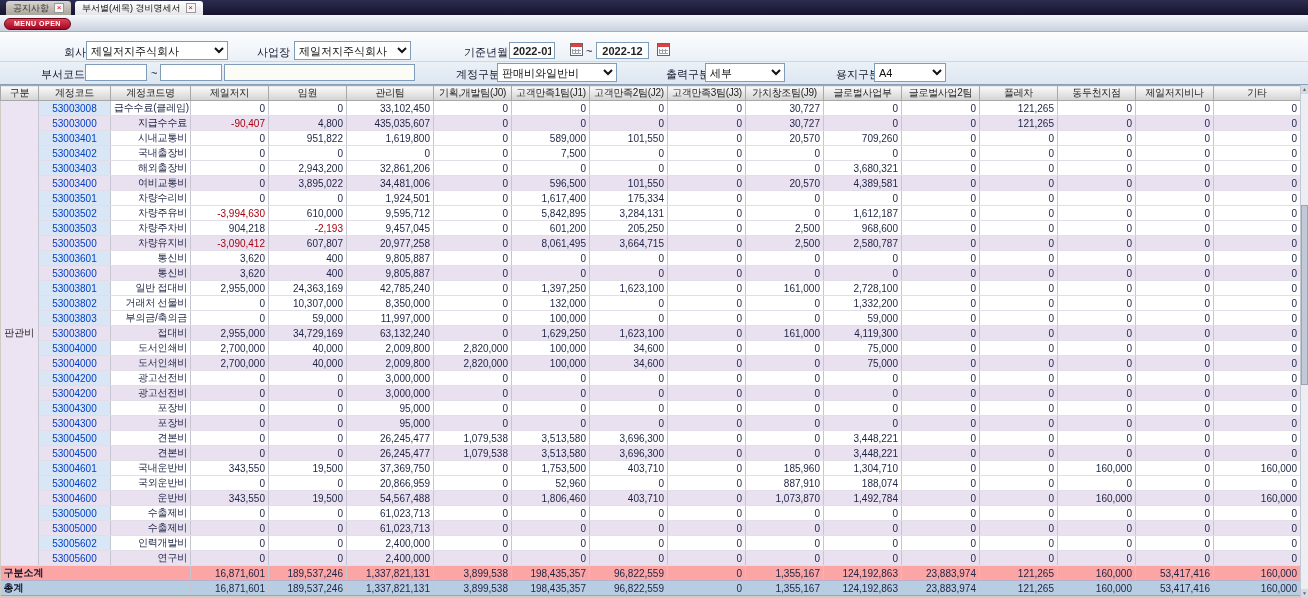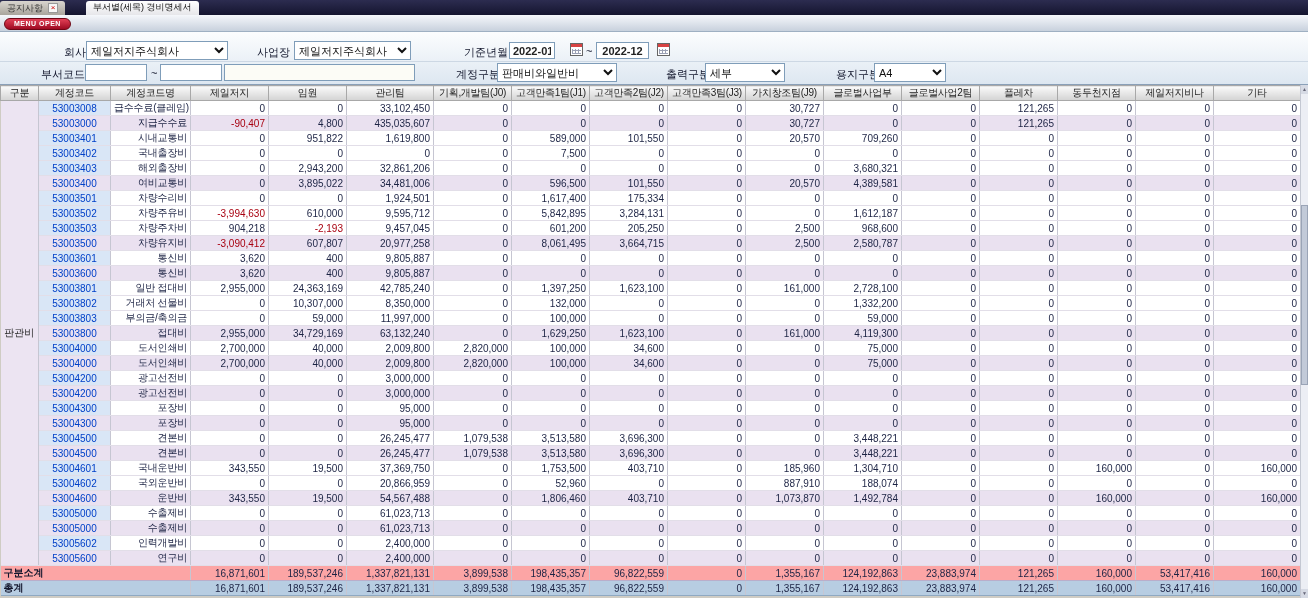--- a/index.html
+++ b/index.html
@@ -2,25 +2,25 @@
 <html><head>
 <meta charset="utf-8">
 <style>
   * { box-sizing: border-box; margin: 0; padding: 0; }
   html,body { width:1308px; height:598px; overflow:hidden;
     font-family:"Liberation Sans","DejaVu Sans",sans-serif; background:#cfccc4; }
 
   
   .tabbar { position:absolute; top:0; left:0; width:1308px; height:15px;
     background:linear-gradient(#2c2c50,#15152f); display:flex; align-items:flex-end;
-    gap:21px; }
+    padding-left:6px; gap:4px; }
   .tab { height:14px; display:flex; align-items:center; gap:5px; padding:0 7px;
     font-size:9px; border-radius:3px 3px 0 0; white-space:nowrap; cursor:default; }
   .tab.inactive { background:linear-gradient(#d9d5cf,#a9a59d); color:#333; }
-  .tab.active   { background:linear-gradient(#ffffff,#e6e6ea); color:#111;flex-direction:column; }
+  .tab.active   { background:linear-gradient(#ffffff,#e6e6ea); color:#111; }
   .tab-close { width:10px; height:10px; background:#f6f6f6; border:1px solid #999;
     color:#c00; font-size:8px; line-height:8px; text-align:center; }
 
   
   .menubar { position:absolute; top:15px; left:0; width:1308px; height:17px;
     background:linear-gradient(#f5f7fb,#c8d1dd); border-bottom:1px solid #9fb0c2; }
   .menu-open { position:absolute; left:4px; top:3px; height:12px; padding:0 9px;
     background:linear-gradient(#e24056,#9e0a22); border:1px solid #6e0514; border-radius:6px;
     color:#fff; font-size:7px; font-weight:bold; line-height:10px; letter-spacing:.5px; }
 

